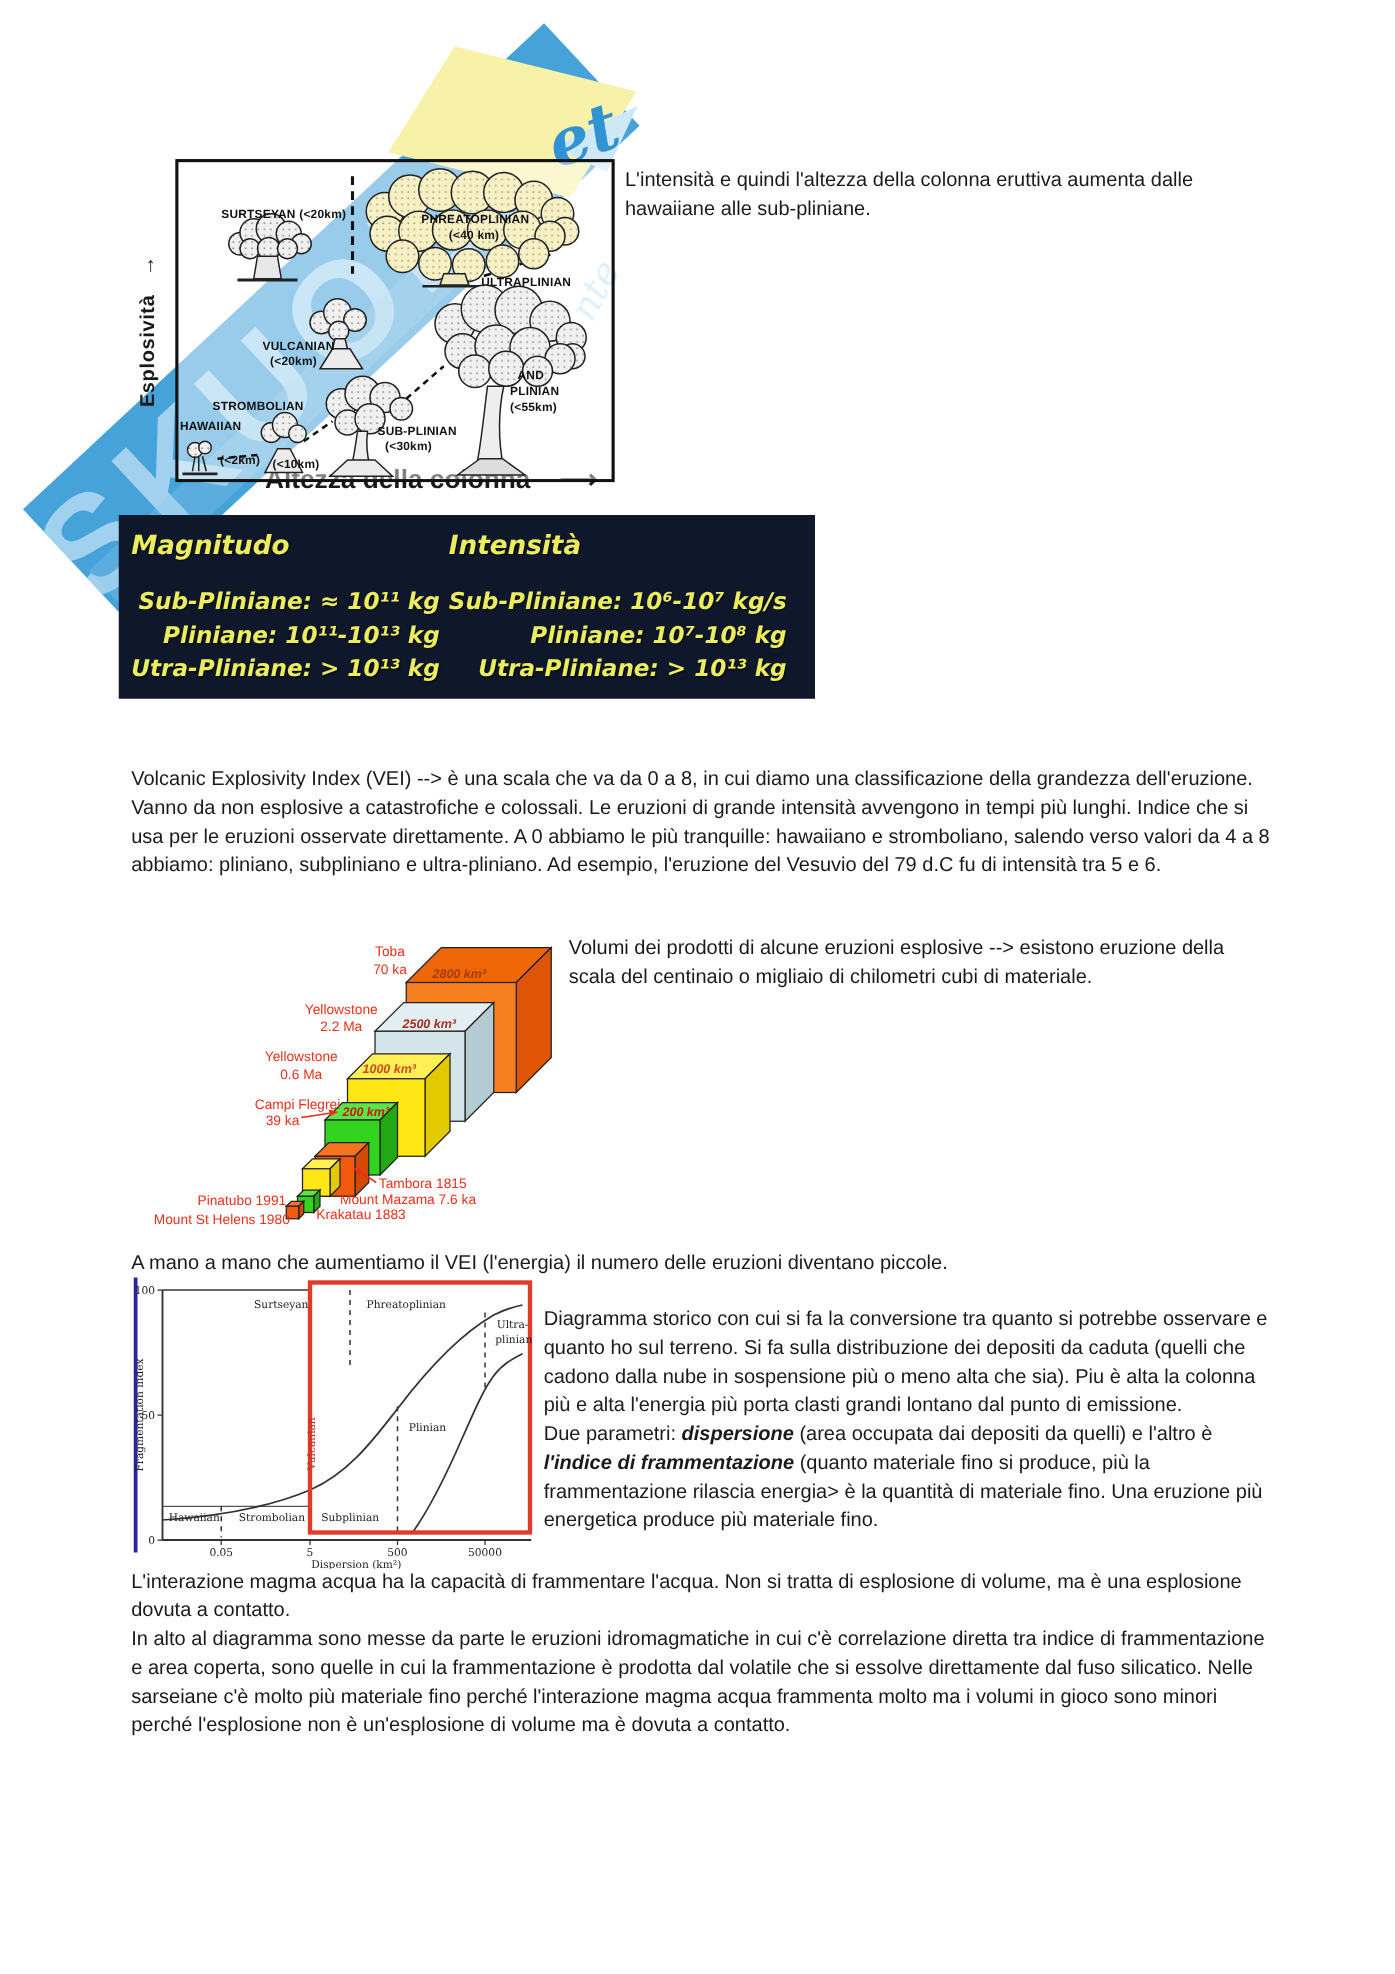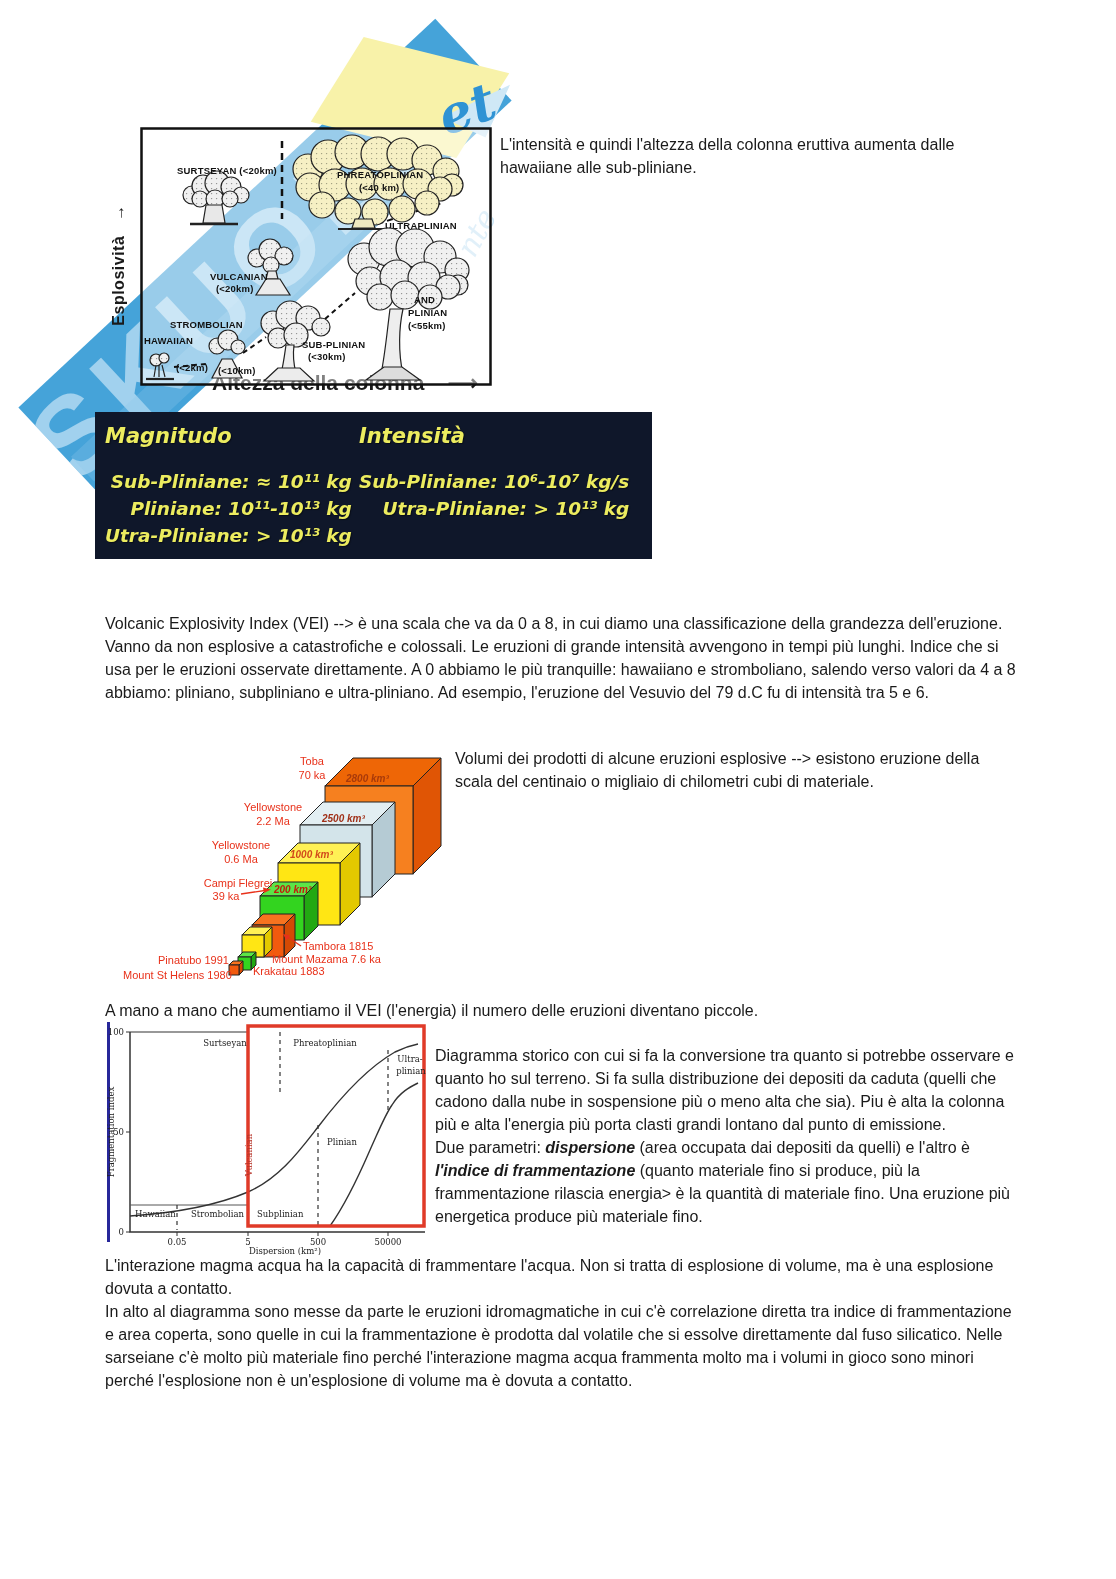--- a/index.html
+++ b/index.html
@@ -209,20 +209,21 @@
       <div class="magrows">
         <div class="magrow">Sub-Pliniane: ≈ 10¹¹ kg</div>
         <div class="magrow">Pliniane: 10¹¹-10¹³ kg</div>
         <div class="magrow">Utra-Pliniane: &gt; 10¹³ kg</div>
       </div>
     </div>
     <div class="magcol right">
       <div class="magtitle">Intensità</div>
       <div class="magrows">
         <div class="magrow">Sub-Pliniane: 10⁶-10⁷ kg/s</div>
+        <div class="magrow">Pliniane: 10⁷-10⁸ kg</div>
         <div class="magrow">Utra-Pliniane: &gt; 10¹³ kg</div>
       </div>
     </div>
   </div>
 
 
   <p class="t" style="left:105px;top:612px;width:915px;"><span class="bold">Volcanic Explosivity Index (VEI) --&gt; </span><span>è una scala che va da 0 a 8, in cui diamo una classificazione della grandezza dell'eruzione. Vanno da non esplosive a catastrofiche e colossali. Le eruzioni di grande intensità avvengono in tempi più lunghi. Indice che si usa per le eruzioni osservate direttamente. A 0 abbiamo le più tranquille: hawaiiano e stromboliano, salendo verso valori da 4 a 8 abbiamo: pliniano, subpliniano e ultra-pliniano. Ad esempio, l'eruzione del Vesuvio del 79 d.C fu di intensità tra 5 e 6.</span></p>
 
   <svg class="fig" style="left:110px;top:737px;" width="335" height="250" viewBox="0 0 335 250">
 

